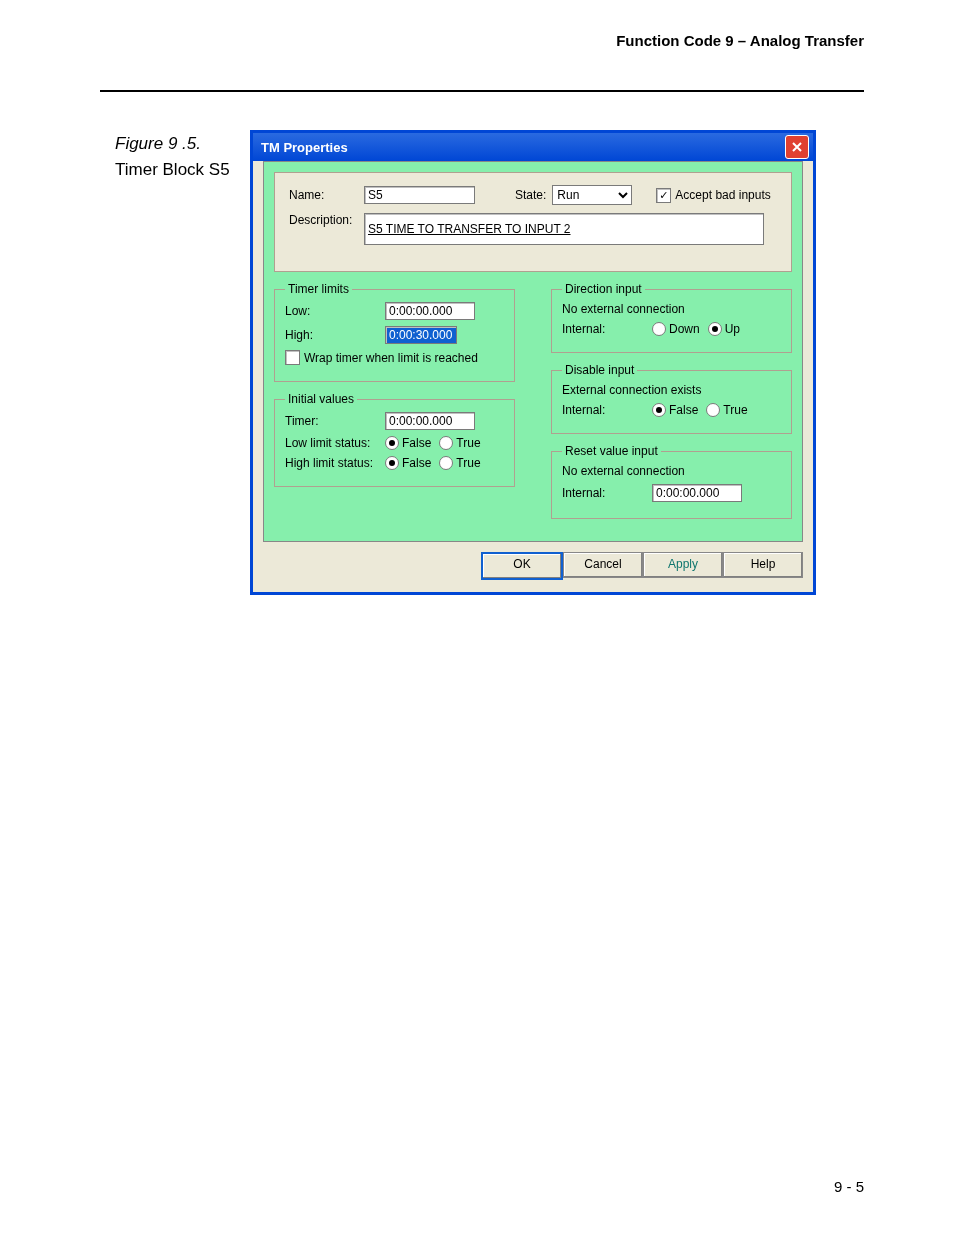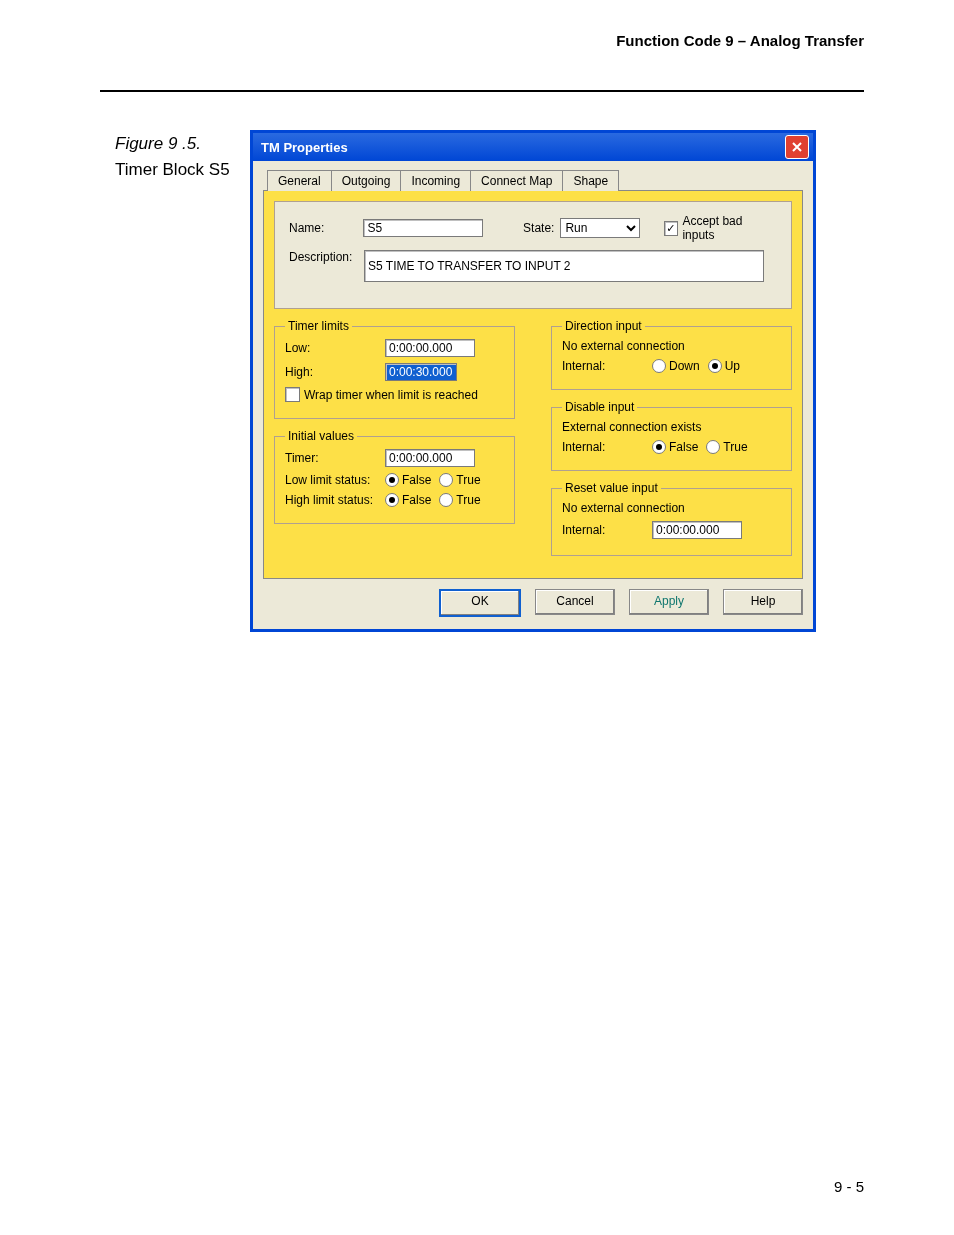--- a/index.html
+++ b/index.html
@@ -11,39 +11,39 @@
   .figcol{position:absolute;left:115px;top:134px;font-size:17px;}
   .figcol .fignum{font-style:italic;margin-bottom:6px;}
   .dialog{position:absolute;left:250px;top:130px;width:560px;border:3px solid #0046d5;background:#ece9d8;font-family:Tahoma,Arial,sans-serif;font-size:12px;}
   .titlebar{background:linear-gradient(#2a6ae0,#0046d5);height:28px;display:flex;align-items:center;padding:0 4px 0 8px;}
   .titlebar .title{flex:1;color:#fff;font-weight:bold;font-size:13px;}
   .closebtn{width:22px;height:22px;background:#e04030;border:1px solid #fff;border-radius:3px;display:flex;align-items:center;justify-content:center;}
   .closebtn svg{display:block;}
   .tabs{display:flex;padding:8px 10px 0 14px;}
   .tab{padding:3px 10px;border:1px solid #888;border-bottom:none;background:#ece9d8;margin-right:-1px;font-size:12px;position:relative;top:1px;}
   .tab.active{background:#ece9d8;z-index:2;}
-  .tabbody{margin:0 10px 8px 10px;border:1px solid #888;background:#fde047;padding:10px 10px 12px 10px;}
+  .tabbody{margin:0 10px 8px 10px;border:1px solid #888;background:#86efac;padding:10px 10px 12px 10px;}
   
   .topbox{border:1px solid #b0a090;background:#ece9d8;padding:12px 14px 18px 14px;margin-bottom:10px;}
   .row{display:flex;align-items:center;margin-bottom:8px;}
   .lbl{width:75px;}
   input.text{font:12px Tahoma,Arial;background:#fff;border:1px solid #7a7a7a;box-shadow:inset 1px 1px 0 #c0c0c0;padding:1px 3px;height:18px;box-sizing:border-box;}
   input.text.sel{background:#1060d0;color:#fff;}
   select.combo{font:12px Tahoma,Arial;background:#fff;border:1px solid #7a7a7a;height:20px;}
   .chk{display:inline-flex;align-items:center;gap:4px;}
   .chkbox{width:13px;height:13px;border:1px solid #7a7a7a;background:#fff;box-shadow:inset 1px 1px 0 #c0c0c0;display:inline-flex;align-items:center;justify-content:center;font-size:11px;line-height:1;}
   .cols{display:flex;gap:36px;}
   .col{flex:1;}
   fieldset{border:1px solid #b0a090;padding:6px 10px 10px 10px;margin:0 0 10px 0;}
   legend{font-size:12px;padding:0 3px;}
   .radio{display:inline-flex;align-items:center;gap:3px;margin-right:8px;}
   .rdot{width:12px;height:12px;border:1px solid #7a7a7a;border-radius:50%;background:#fff;display:inline-flex;align-items:center;justify-content:center;}
   .rdot .in{width:6px;height:6px;border-radius:50%;background:#000;display:none;}
   .radio.checked .rdot .in{display:block;}
-  .btnrow{display:flex;justify-content:flex-end;gap:14px;padding:2px 10px 12px 10px;}
+  .btnrow{display:flex;justify-content:flex-end;padding:2px 10px 12px 10px;}
   .btn{width:78px;height:24px;background:#ece9d8;border:1px solid #888;box-shadow:inset -1px -1px 0 #808080, inset 1px 1px 0 #fff;font:12px Tahoma,Arial;text-align:center;line-height:22px;}
   .btn.disabled{color:#0f766e;}
   .btn.default{border:2px solid #1060d0;line-height:20px;}
   .pgnum{position:absolute;right:90px;bottom:40px;font-size:15px;}
   .frow{display:flex;align-items:center;margin-bottom:6px;}
   .flab{width:100px;}
 </style>
 </head>
 <body>
 
@@ -61,48 +61,41 @@
   <div class="dialog">
     <div class="titlebar">
       <div class="title">TM Properties</div>
       <div class="closebtn">
         <svg width="12" height="12" viewBox="0 0 12 12">
             <path d="M2 2 L10 10 M10 2 L2 10" stroke="#fff" stroke-width="2"></path>
           </svg>
       </div>
     </div>
 
-    <div class="tabs">
-      <div class="tab active">General</div>
-      <div class="tab">Outgoing</div>
-      <div class="tab">Incoming</div>
-      <div class="tab">Connect Map</div>
-      <div class="tab">Shape</div>
-    </div>
 
     <div class="tabbody">
       <div class="topbox">
         <div class="row">
           <span class="lbl">Name:</span>
-          <input class="text" style="width: 120px;" value="S5">
+          <input class="text" style="width: 111px;" value="S5">
           <span style="width:40px;"></span>
           <span>State:</span>
           <span style="width:6px;"></span>
           <select class="combo" style="width:80px;">
             <option>Run</option>
           </select>
           <span style="width:24px;"></span>
           <span class="chk">
             <span class="chkbox">✓</span>
             <span>Accept bad inputs</span>
           </span>
         </div>
         <div class="row" style="align-items:flex-start;">
           <span class="lbl">Description:</span>
-          <input class="text" style="width: 400px; height: 32px;" value="S5 TIME TO TRANSFER TO INPUT 2">
+          <input class="text" style="width: 400px; height: 32px; text-decoration: underline;" value="S5 TIME TO TRANSFER TO INPUT 2">
         </div>
       </div>
 
       <div class="cols">
         <div class="col">
           <fieldset>
             <legend>Timer limits</legend>
             <div class="frow">
                 <span class="flab">Low:</span>
               <input class="text" style="width: 90px;" value="0:00:00.000">

